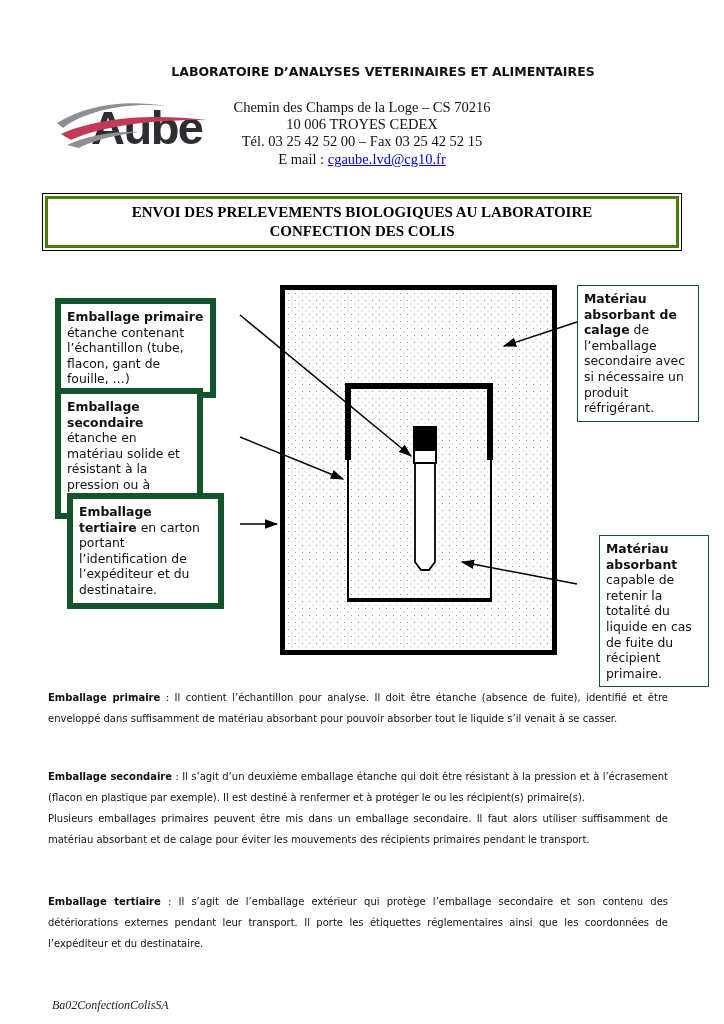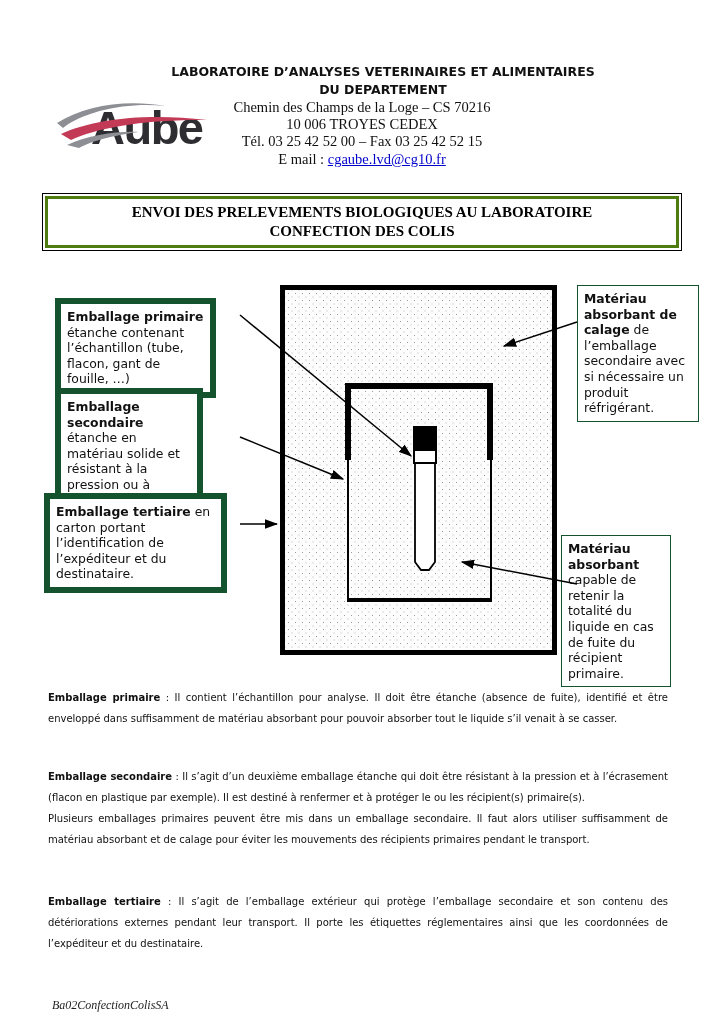--- a/index.html
+++ b/index.html
@@ -51,21 +51,20 @@
 <div class="page">
 
   <svg class="abs" style="left:55px;top:90px" width="170" height="70" viewBox="0 0 170 70">
     <text x="36" y="54" font-family="Liberation Sans, sans-serif" font-weight="bold" font-size="47" letter-spacing="-1.5" fill="#2e2e32">Aube</text>
     <path d="M2,33 C30,15 72,9 110,16 C72,12 30,21 8,38 Z" fill="#8d8f94"></path>
     <path d="M6,44 C40,28 95,23 152,30 C92,29 40,38 16,50 Z" fill="#c23a55"></path>
     <path d="M12,55 C34,45 62,41 84,42 C60,45 36,51 24,58 Z" fill="#8d8f94"></path>
   </svg>
 
   <div class="abs ctr org" style="top:64px">LABORATOIRE D’ANALYSES VETERINAIRES ET ALIMENTAIRES</div>
-  <div class="abs ctr org" style="top:82px">DU DEPARTEMENT</div>
   <div class="abs ctr serif" style="top:99px">Chemin des Champs de la Loge – CS 70216</div>
   <div class="abs ctr serif" style="top:116px">10 006 TROYES CEDEX</div>
   <div class="abs ctr serif" style="top:133px">Tél. 03 25 42 52 00 – Fax 03 25 42 52 15</div>
   <div class="abs ctr serif" style="top:151px"><span>E mail : </span><a class="email-link">cgaube.lvd@cg10.fr</a></div>
 
   <div class="abs title-box">
     <div>ENVOI DES PRELEVEMENTS BIOLOGIQUES AU LABORATOIRE</div>
     <div>CONFECTION DES COLIS</div>
   </div>
 
@@ -80,27 +79,27 @@
     <rect x="8" y="26" width="22" height="13" fill="#fff" stroke="#000" stroke-width="2"></rect>
     <path d="M9,39 h20 v99 l-6,8 h-8 l-6,-8 Z" fill="#fff" stroke="#000" stroke-width="1.8"></path>
   </svg>
 
   <div class="abs callout" style="left:55px;top:298px;width:161px;min-height:54px">
     <b>Emballage primaire</b><span> étanche contenant l’échantillon (tube, flacon, gant de fouille, …)</span>
   </div>
   <div class="abs callout" style="left:55px;top:388px;width:148px;min-height:72px">
     <b>Emballage secondaire</b><span> étanche en matériau solide et résistant à la pression ou à l’écrasement.</span>
   </div>
-  <div class="abs callout" style="left:44px;top:493px;width:183px;min-height:76px">
+  <div class="abs callout" style="left:67px;top:493px;width:157px;min-height:76px">
     <b>Emballage tertiaire</b><span> en carton portant l’identification de l’expéditeur et du destinataire.</span>
   </div>
   <div class="abs callout thin" style="left:577px;top:285px;width:122px;min-height:124px">
     <b>Matériau absorbant de calage</b><span> de l’emballage secondaire avec si nécessaire un produit réfrigérant.</span>
   </div>
-  <div class="abs callout thin" style="left:561px;top:535px;width:110px;min-height:112px">
+  <div class="abs callout thin" style="left:599px;top:535px;width:110px;min-height:112px">
     <b>Matériau absorbant</b><span> capable de retenir la totalité du liquide en cas de fuite du récipient primaire.</span>
   </div>
 
   <svg class="abs overlay" width="724" height="1024" viewBox="0 0 724 1024">
     <defs>
       <marker id="ah" viewBox="0 0 10 7" refX="9" refY="3.5" markerWidth="9" markerHeight="7" orient="auto">
         <path d="M0,0 L10,3.5 L0,7 Z" fill="#000"></path>
       </marker>
     </defs>
     <line x1="240" y1="315" x2="411" y2="456" stroke="#000" stroke-width="1.5" marker-end="url(#ah)"></line>

